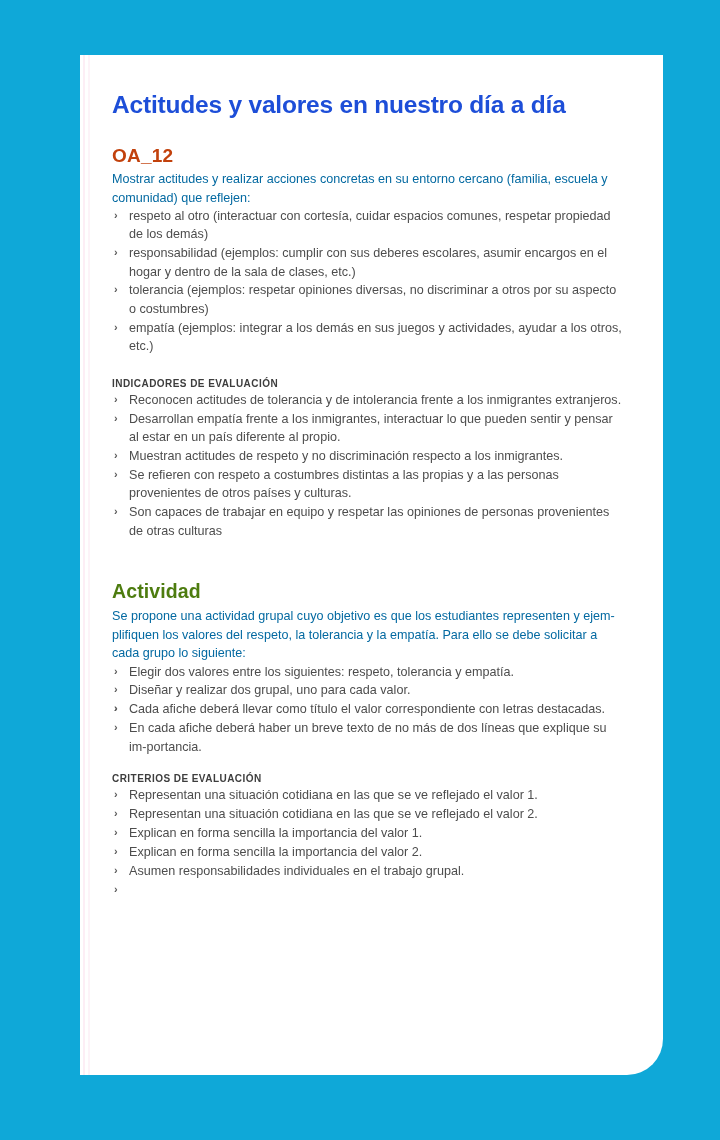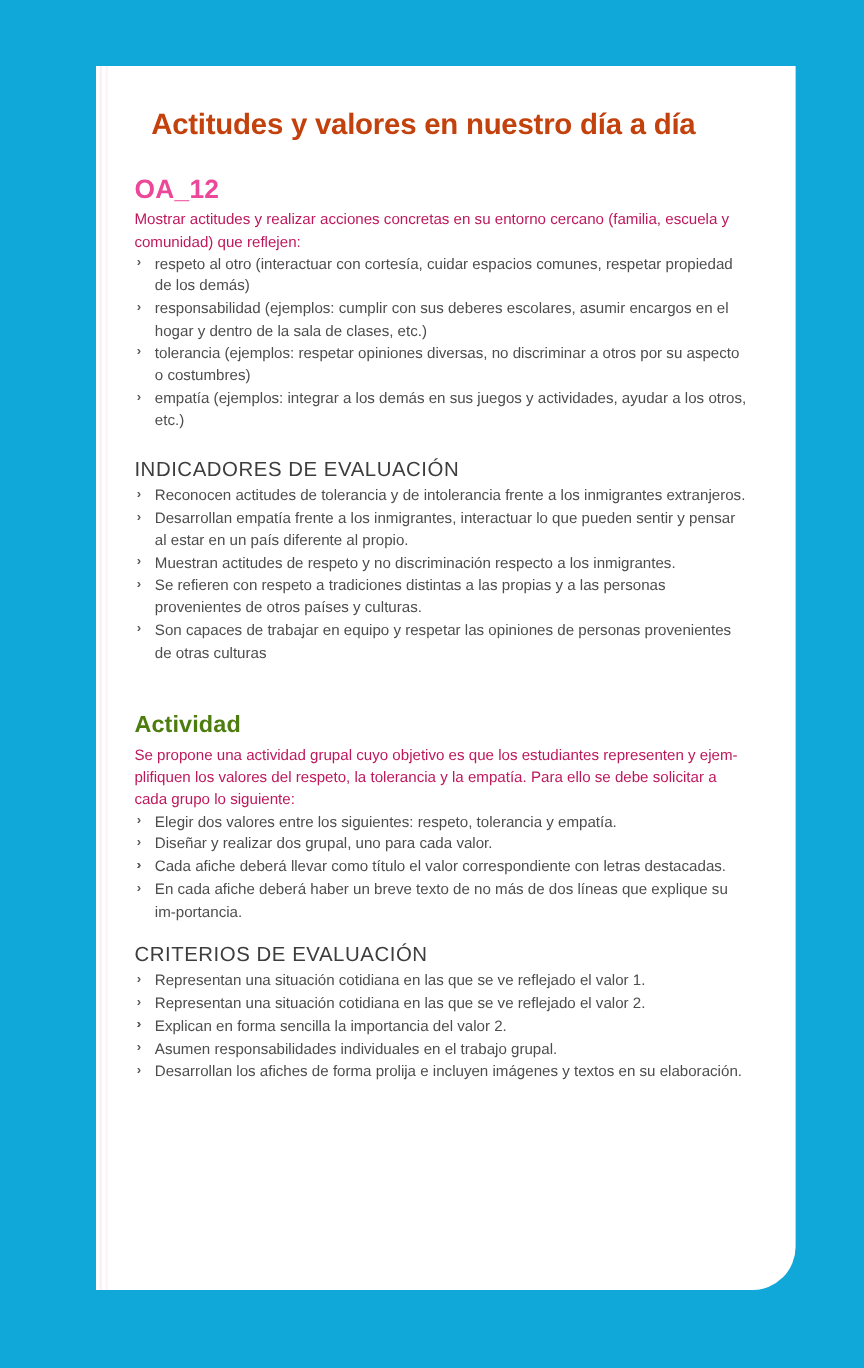--- a/index.html
+++ b/index.html
@@ -39,54 +39,54 @@
     left: 8px;
     top: 0;
     width: 2px;
     height: 100%;
     background: #fdf3f8;
   }
 
   .doc-title {
     font-size: 24.5px;
     font-weight: bold;
-    color: #c2410c;
+    color: #1d4ed8;
     letter-spacing: -0.2px;
-    margin: 0 0 26px 14px;
+    margin: 0 0 26px 0;
     line-height: 1.15;
   }
 
   .section-code {
-    font-size: 22px;
+    font-size: 19px;
     font-weight: bold;
-    color: #ec4899;
+    color: #c2410c;
     margin: 0 0 3px 0;
     letter-spacing: 0.2px;
   }
 
   .section-title {
     font-size: 19.5px;
     font-weight: bold;
     color: #4d7c0f;
     margin: 0 0 4px 0;
     letter-spacing: 0.1px;
   }
 
   .subsection-title {
-    font-size: 17px;
-    font-weight: normal;
+    font-size: 10px;
+    font-weight: bold;
     color: #3d3d3d;
     letter-spacing: 0.45px;
     margin: 0 0 2px 0;
   }
 
   .body-text {
     font-size: 12.6px;
     line-height: 1.46;
-    color: #be185d;
+    color: #0369a1;
     margin: 0;
   }
 
   ul.bullets {
     list-style: none;
     margin: 0;
     padding: 0;
   }
   ul.bullets li {
     position: relative;
@@ -128,21 +128,21 @@
     <li><span class="chev">›</span><span>empatía (ejemplos: integrar a los demás en sus juegos y actividades, ayudar a los otros, etc.)</span></li>
   </ul>
 
   <div class="block-gap-lg"></div>
 
   <h3 class="subsection-title">INDICADORES DE EVALUACIÓN</h3>
   <ul class="bullets">
     <li><span class="chev">›</span><span>Reconocen actitudes de tolerancia y de intolerancia frente a los inmigrantes extranjeros.</span></li>
     <li><span class="chev">›</span><span>Desarrollan empatía frente a los inmigrantes, interactuar lo que pueden sentir y pensar al estar en un país diferente al propio.</span></li>
     <li><span class="chev">›</span><span>Muestran actitudes de respeto y no discriminación respecto a los inmigrantes.</span></li>
-    <li><span class="chev">›</span><span>Se refieren con respeto a tradiciones distintas a las propias y a las personas provenientes de otros países y culturas.</span></li>
+    <li><span class="chev">›</span><span>Se refieren con respeto a costumbres distintas a las propias y a las personas provenientes de otros países y culturas.</span></li>
     <li><span class="chev">›</span><span>Son capaces de trabajar en equipo y respetar las opiniones de personas provenientes de otras culturas</span></li>
   </ul>
 
   <div class="block-gap-xl"></div>
 
   <h2 class="section-title">Actividad</h2>
   <p class="body-text">Se propone una actividad grupal cuyo objetivo es que los estudiantes representen y ejem-plifiquen los valores del respeto, la tolerancia y la empatía. Para ello se debe solicitar a cada grupo lo siguiente:</p>
   <ul class="bullets">
     <li><span class="chev">›</span><span>Elegir dos valores entre los siguientes: respeto, tolerancia y empatía.</span></li>
     <li><span class="chev">›</span><span>Diseñar y realizar dos grupal, uno para cada valor.</span></li>
@@ -150,18 +150,18 @@
     <li><span class="chev">›</span><span>Cada afiche deberá llevar como título el valor correspondiente con letras destacadas.</span></li>
     <li><span class="chev">›</span><span>En cada afiche deberá haber un breve texto de no más de dos líneas que explique su im-portancia.</span></li>
   </ul>
 
   <div class="block-gap-md"></div>
 
   <h3 class="subsection-title">CRITERIOS DE EVALUACIÓN</h3>
   <ul class="bullets">
     <li><span class="chev">›</span><span>Representan una situación cotidiana en las que se ve reflejado el valor 1.</span></li>
     <li><span class="chev">›</span><span>Representan una situación cotidiana en las que se ve reflejado el valor 2.</span></li>
-    <li><span class="chev">›</span></li>
+    <li><span class="chev">›</span><span>Explican en forma sencilla la importancia del valor 1.</span></li>
     <li><span class="chev">›</span><span>Explican en forma sencilla la importancia del valor 2.</span></li>
     <li><span class="chev">›</span><span>Asumen responsabilidades individuales en el trabajo grupal.</span></li>
-    <li><span class="chev">›</span><span>Desarrollan los afiches de forma prolija e incluyen imágenes y textos en su elaboración.</span></li>
+    <li><span class="chev">›</span></li>
   </ul>
 </div>
 
 </body></html>

